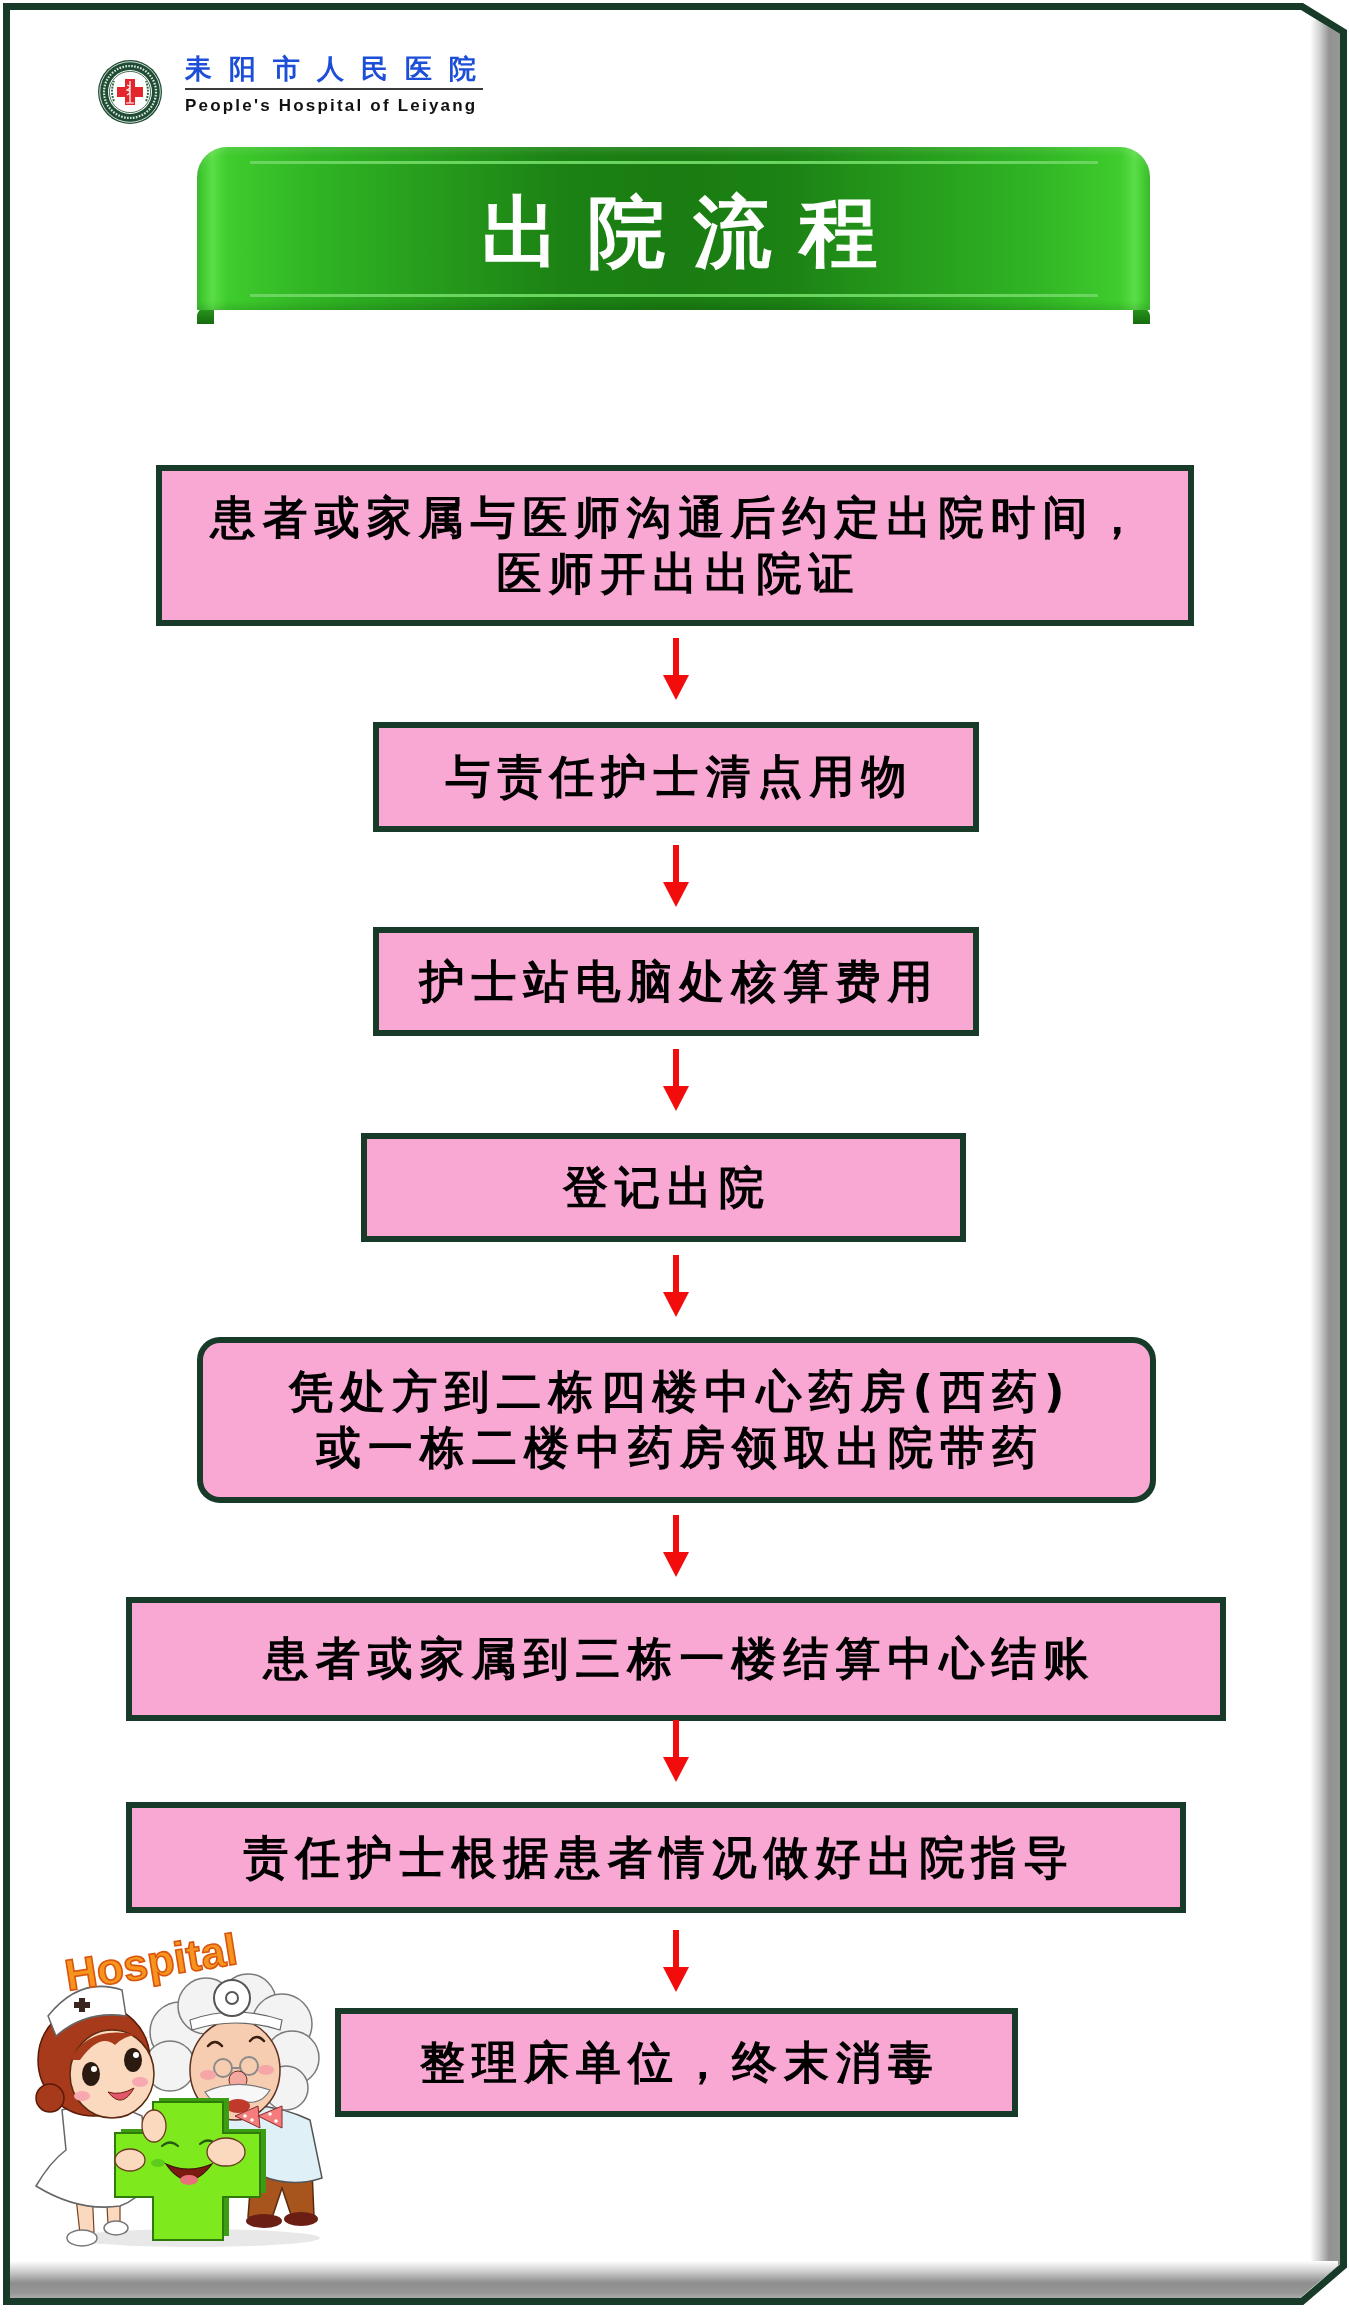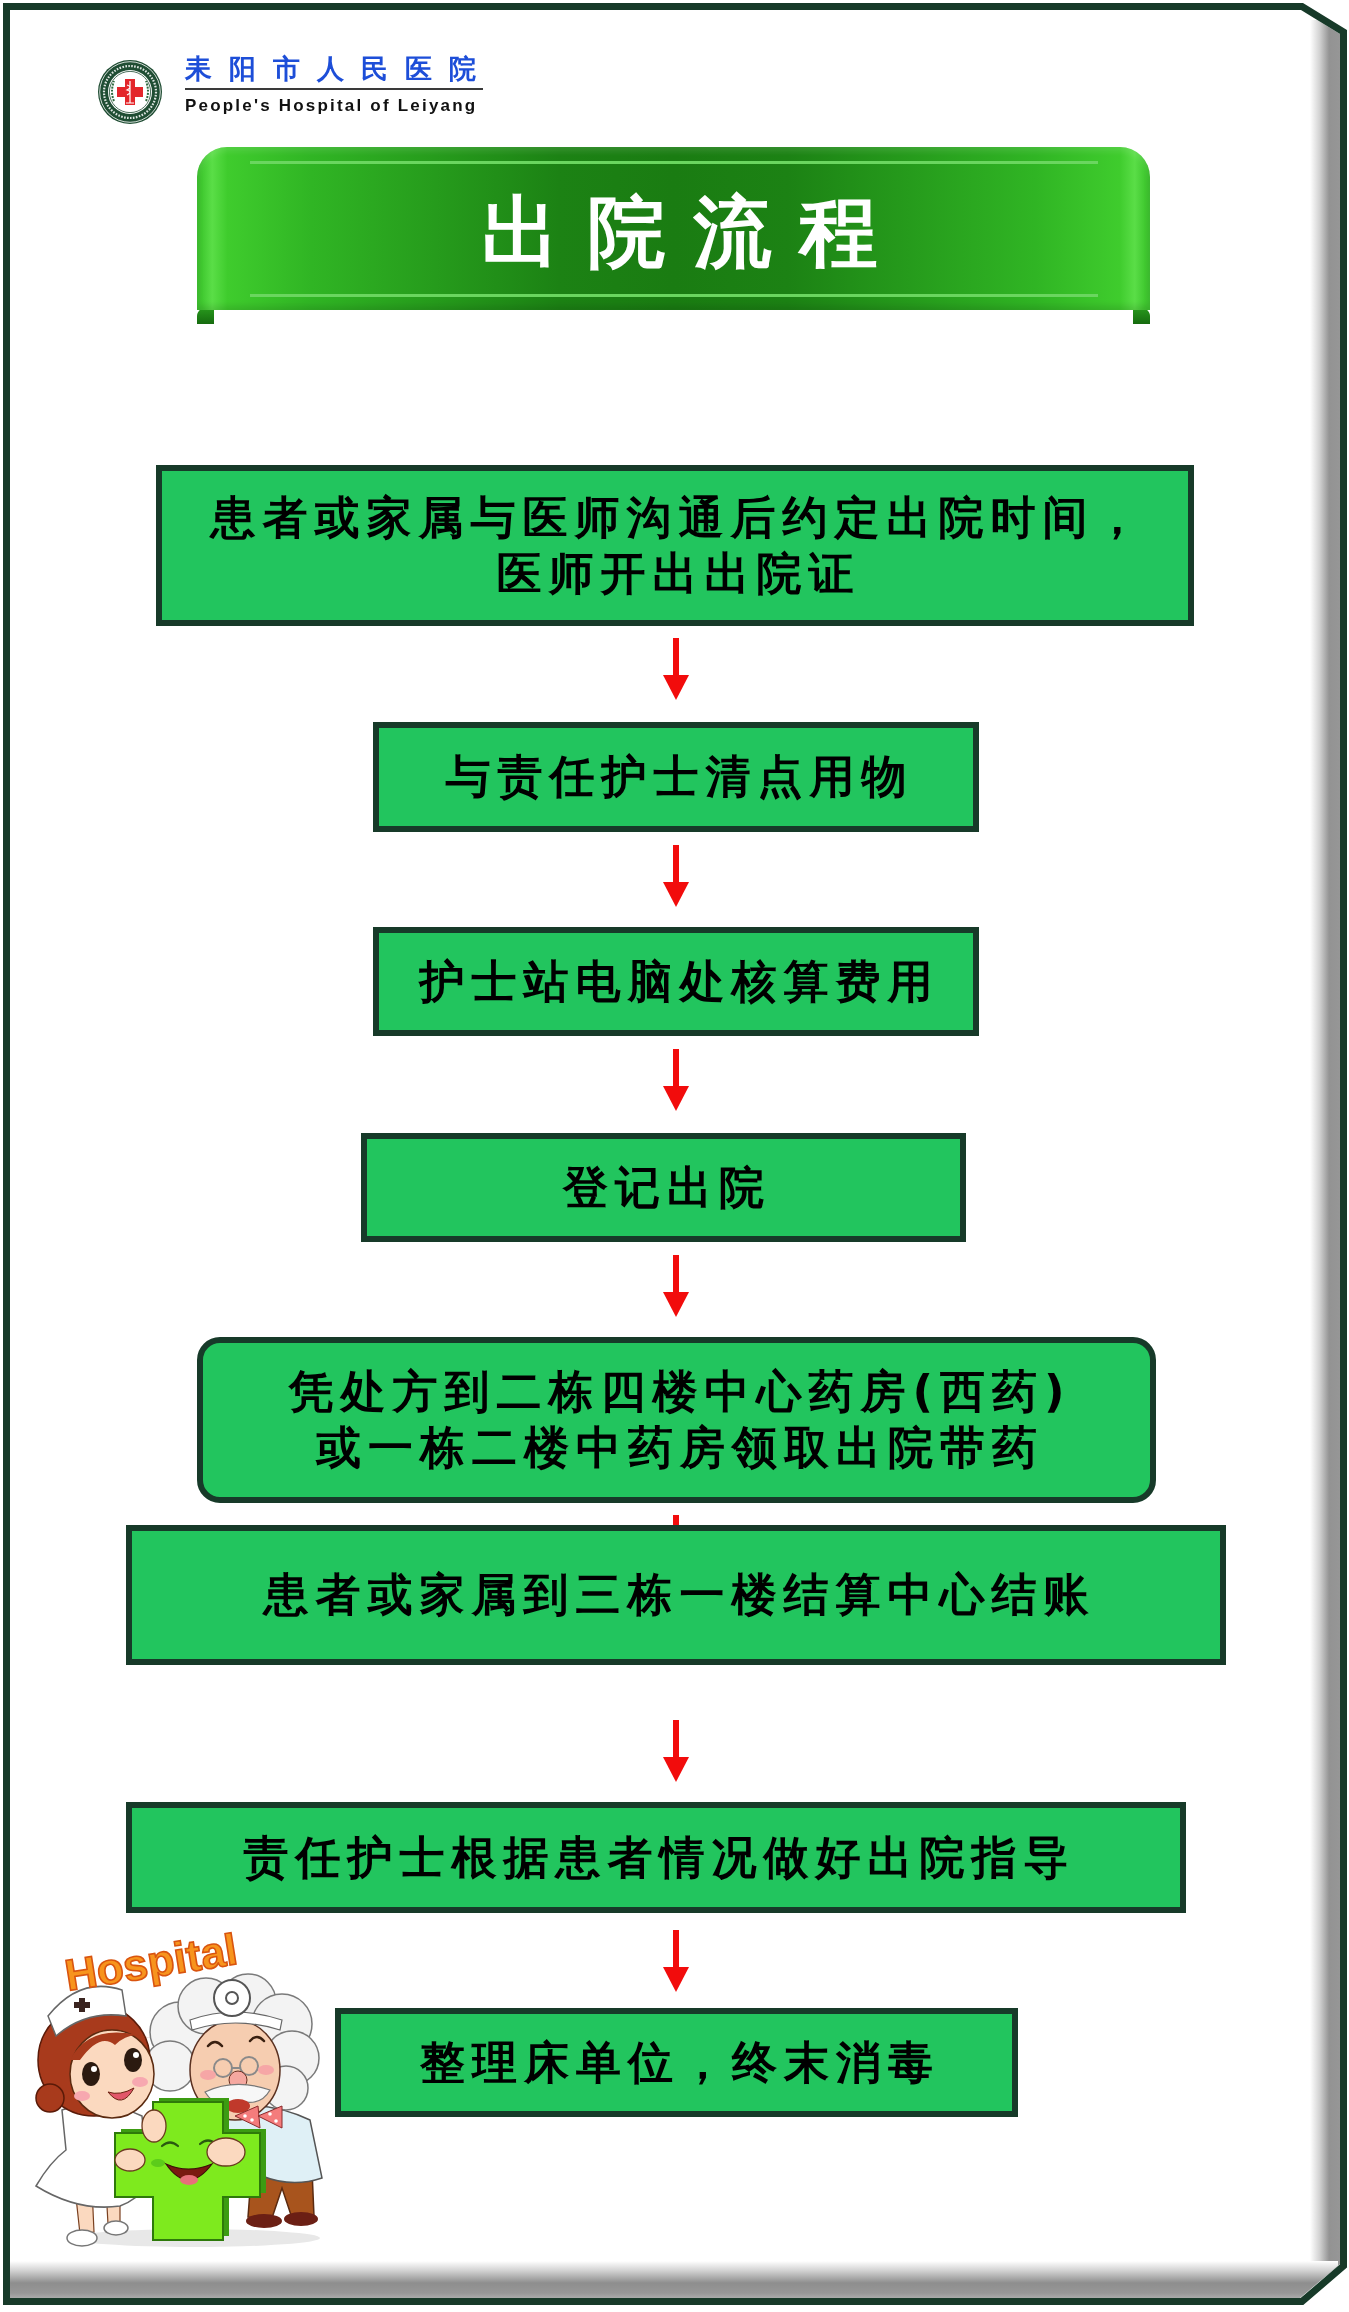--- a/index.html
+++ b/index.html
@@ -52,34 +52,34 @@
     position: absolute; left: 197px; top: 190px; width: 953px;
     text-align: center; color: #ffffff;
     font-family: "DejaVu Sans", sans-serif; font-weight: bold;
     font-size: 78px; line-height: 84px; letter-spacing: 28px; padding-left: 40px;
     box-sizing: border-box; white-space: nowrap;
   }
 
   
   .step {
     position: absolute; box-sizing: border-box;
-    border: 6px solid #173a29; background: #22c55e;
+    border: 6px solid #173a29; background: #f9a8d4;
     display: flex; flex-direction: column; align-items: center; justify-content: center;
   }
   .step-line {
     font-family: "DejaVu Sans", sans-serif; font-weight: bold;
     font-size: 45px; line-height: 56px; letter-spacing: 7px; padding-left: 7px;
     color: #000000; white-space: nowrap;
   }
   #step-1 { left: 156px; top: 465px; width: 1038px; height: 161px; }
   #step-2 { left: 373px; top: 722px; width: 606px; height: 110px; }
   #step-3 { left: 373px; top: 927px; width: 606px; height: 109px; }
   #step-4 { left: 361px; top: 1133px; width: 605px; height: 109px; }
   #step-5 { left: 197px; top: 1337px; width: 959px; height: 166px; border-radius: 23px; }
-  #step-6 { left: 126px; top: 1525px; width: 1100px; height: 140px; text-align: right; }
+  #step-6 { left: 126px; top: 1597px; width: 1100px; height: 124px; text-align: right; }
   #step-7 { left: 126px; top: 1802px; width: 1060px; height: 111px; }
   #step-8 { left: 335px; top: 2008px; width: 683px; height: 109px; }
 
   .arrow { position: absolute; left: 663px; width: 26px; height: 62px; }
   #arrow-1 { top: 638px; }
   #arrow-2 { top: 845px; }
   #arrow-3 { top: 1049px; }
   #arrow-4 { top: 1255px; }
   #arrow-5 { top: 1515px; }
   #arrow-6 { top: 1720px; }

